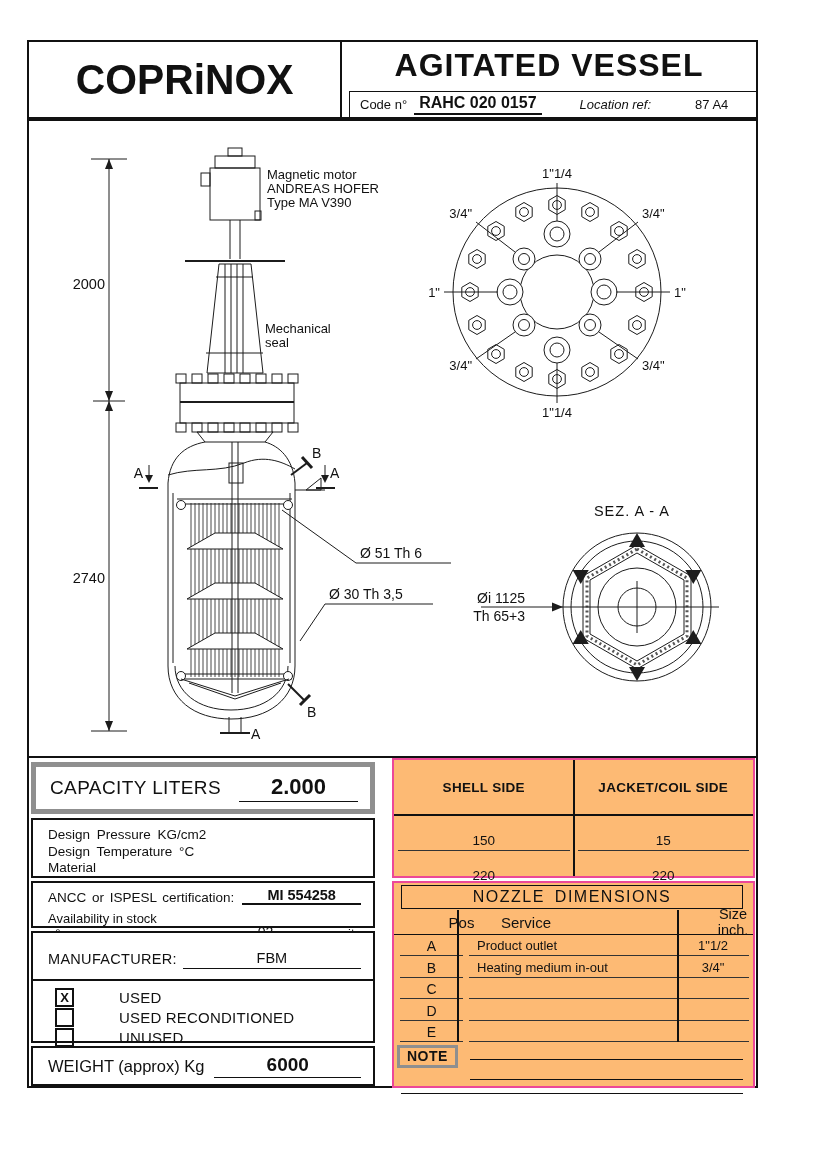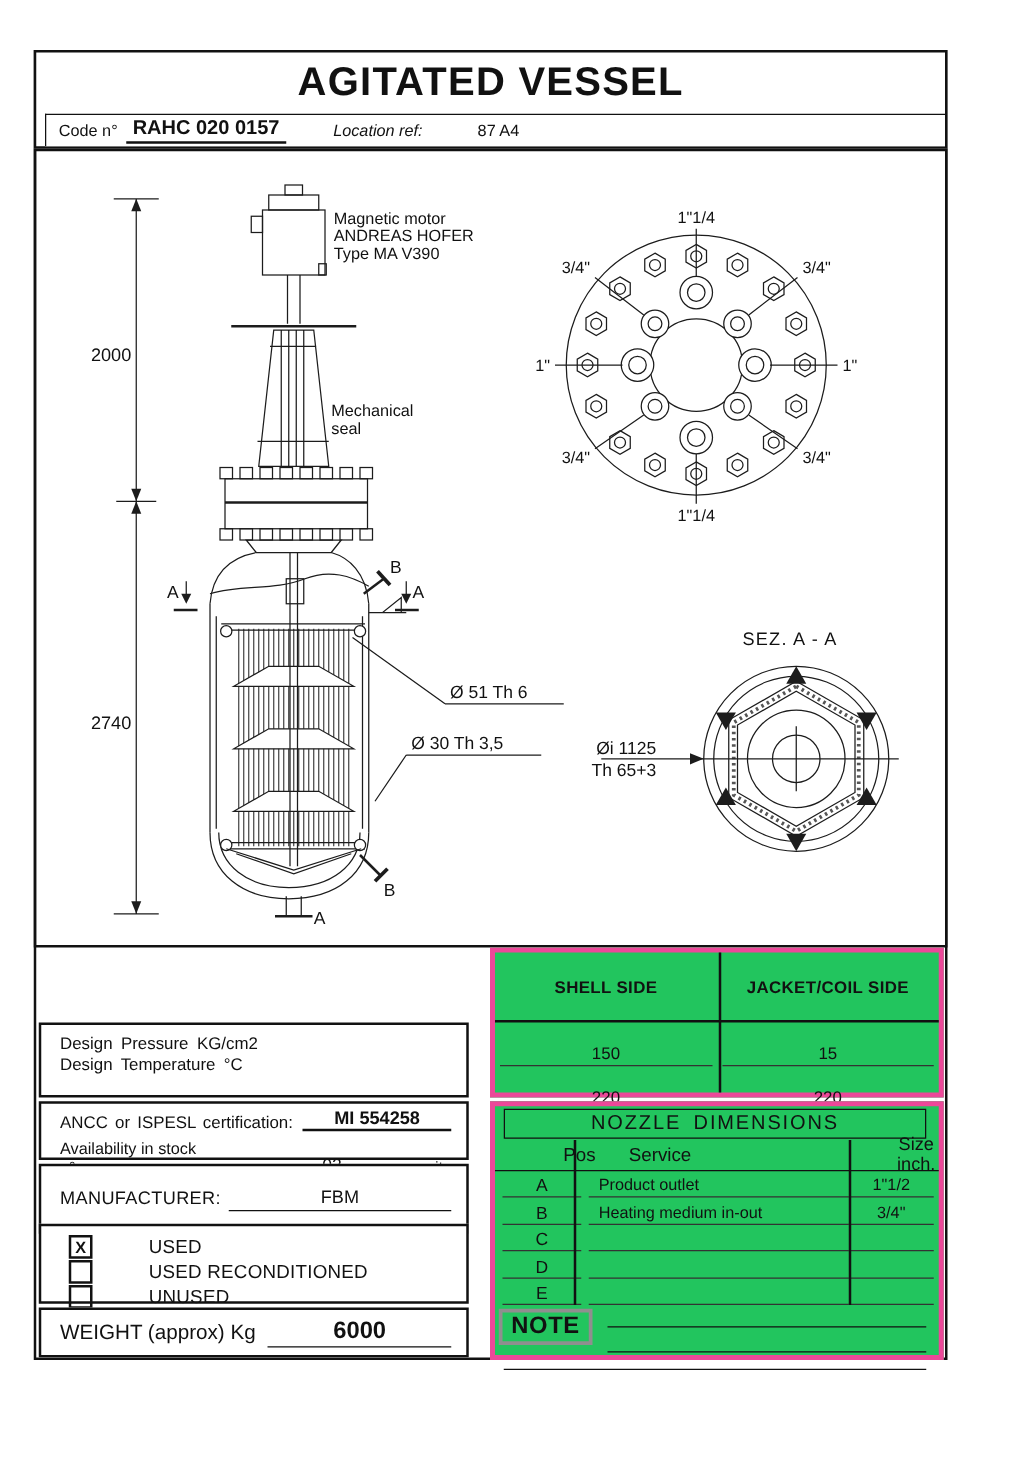--- a/index.html
+++ b/index.html
@@ -24,21 +24,21 @@
   
   .draw-box{position:absolute;left:27px;top:119px;width:731px;height:639px;border:2px solid #111;
             box-sizing:border-box;}
   svg text{font-family:"Liberation Sans",sans-serif;fill:#111;} .t13{font-size:13px;} .t14{font-size:14px;} .t15{font-size:14.5px;}
   .ln{stroke:#1c1c1c;fill:none;stroke-width:1;}
   .ln2{stroke:#1c1c1c;fill:none;stroke-width:2;}
   .lnw{stroke:#1c1c1c;fill:#fff;stroke-width:1;}
   .fillb{fill:#1c1c1c;stroke:none;}
   
   .lbox{position:absolute;left:31px;width:344px;border:2px solid #111;box-sizing:border-box;background:#fff;}
-  .rbox{position:absolute;left:392px;width:363px;border:4px solid #ec4899;box-sizing:border-box;background:#22c55e;}
+  .rbox{position:absolute;left:392px;width:363px;border:2px solid #ec4899;box-sizing:border-box;background:#fdba74;}
   
   .capacity{top:762px;height:52px;border:5px solid #8f8f8f;display:flex;align-items:center;
             padding:0 12px 0 14px;}
   .cap-label{font-size:19px;letter-spacing:.4px;}
   .cap-value{flex:1;margin-left:18px;border-bottom:1.5px solid #111;text-align:center;
              font-weight:bold;font-size:22px;padding-bottom:1px;}
   
   .design{top:818px;height:60px;padding:7px 0 0 15px;font-size:13.5px;line-height:16.5px;
           word-spacing:3px;}
   
@@ -88,34 +88,37 @@
   .nh-service{width:220px;padding-left:8px;font-size:15px;box-sizing:border-box;}
   .nh-size{flex:1;text-align:center;font-size:14.5px;}
   .nrow{display:flex;height:21.4px;align-items:flex-end;}
   .nr-pos{width:63px;text-align:center;font-size:14px;border-bottom:1px solid #333;
           box-sizing:border-box;margin:0 6px;padding-bottom:1px;}
   .nr-service{width:208px;padding-left:8px;font-size:13px;border-bottom:1px solid #333;
           box-sizing:border-box;padding-bottom:2px;}
   .nr-size{flex:1;text-align:center;font-size:13px;border-bottom:1px solid #333;
           box-sizing:border-box;margin-right:4px;padding-bottom:2px;}
   .note-row{display:flex;align-items:flex-start;margin-top:3px;padding-left:3px;}
-  .note-label{border:3px solid #8f8f8f;font-weight:bold;font-size:19px;padding:0 7px 1px;
+  .note-label{border:3px solid #8f8f8f;font-weight:bold;font-size:14px;padding:0 7px 1px;
               letter-spacing:.5px;}
   .note-lines{flex:1;margin:0 10px 0 12px;}
   .nl1{height:14px;border-bottom:1.5px solid #111;}
   .nl2{height:19px;border-bottom:1.5px solid #111;}
   .nl3{height:13px;border-bottom:1.5px solid #111;margin:0 10px 0 7px;}
 </style>
 </head>
 <body>
 
 <div class="page">
   <div class="page-frame"></div>
 
   <div class="hdr">
+    <div class="logo-cell">
+      <div class="logo">COPRiNOX</div>
+    </div>
     <div class="title-cell">
       <div class="title">AGITATED VESSEL</div>
       <div class="code-bar">
         <span class="code-label">Code n°</span>
         <span class="code-value">RAHC 020 0157</span>
         <span class="loc-label">Location ref:</span>
         <span class="loc-value">87 A4</span>
       </div>
     </div>
   </div>
@@ -310,24 +313,29 @@
         </g>
         <path class="ln" d="M452,486 H690 M608,460 V512"></path>
         <path class="fillb" d="M534,486 l-11,-4.5 v9 Z"></path>
       </g>
       <text class="t15" x="603" y="395" text-anchor="middle" letter-spacing="1">SEZ. A - A</text>
       <text class="t14" x="496" y="482" text-anchor="end">Øi 1125</text>
       <text class="t14" x="496" y="500" text-anchor="end">Th 65+3</text>
     </svg>
   </div>
 
+  <div class="lbox capacity">
+    <span class="cap-label">CAPACITY LITERS</span>
+    <span class="cap-value">2.000</span>
+  </div>
 
   <div class="lbox design">
     <div>Design Pressure KG/cm2</div>
     <div>Design Temperature °C</div>
+    <div>Material</div>
   </div>
 
   <div class="lbox cert">
     <div class="cert-r1">
       <span class="cert-label">ANCC or ISPESL certification:</span>
       <span class="cert-value">MI 554258</span>
     </div>
     <div class="cert-r2">
       <span class="avail-label">Availability in stock n°</span>
       <span class="avail-value">02</span>

